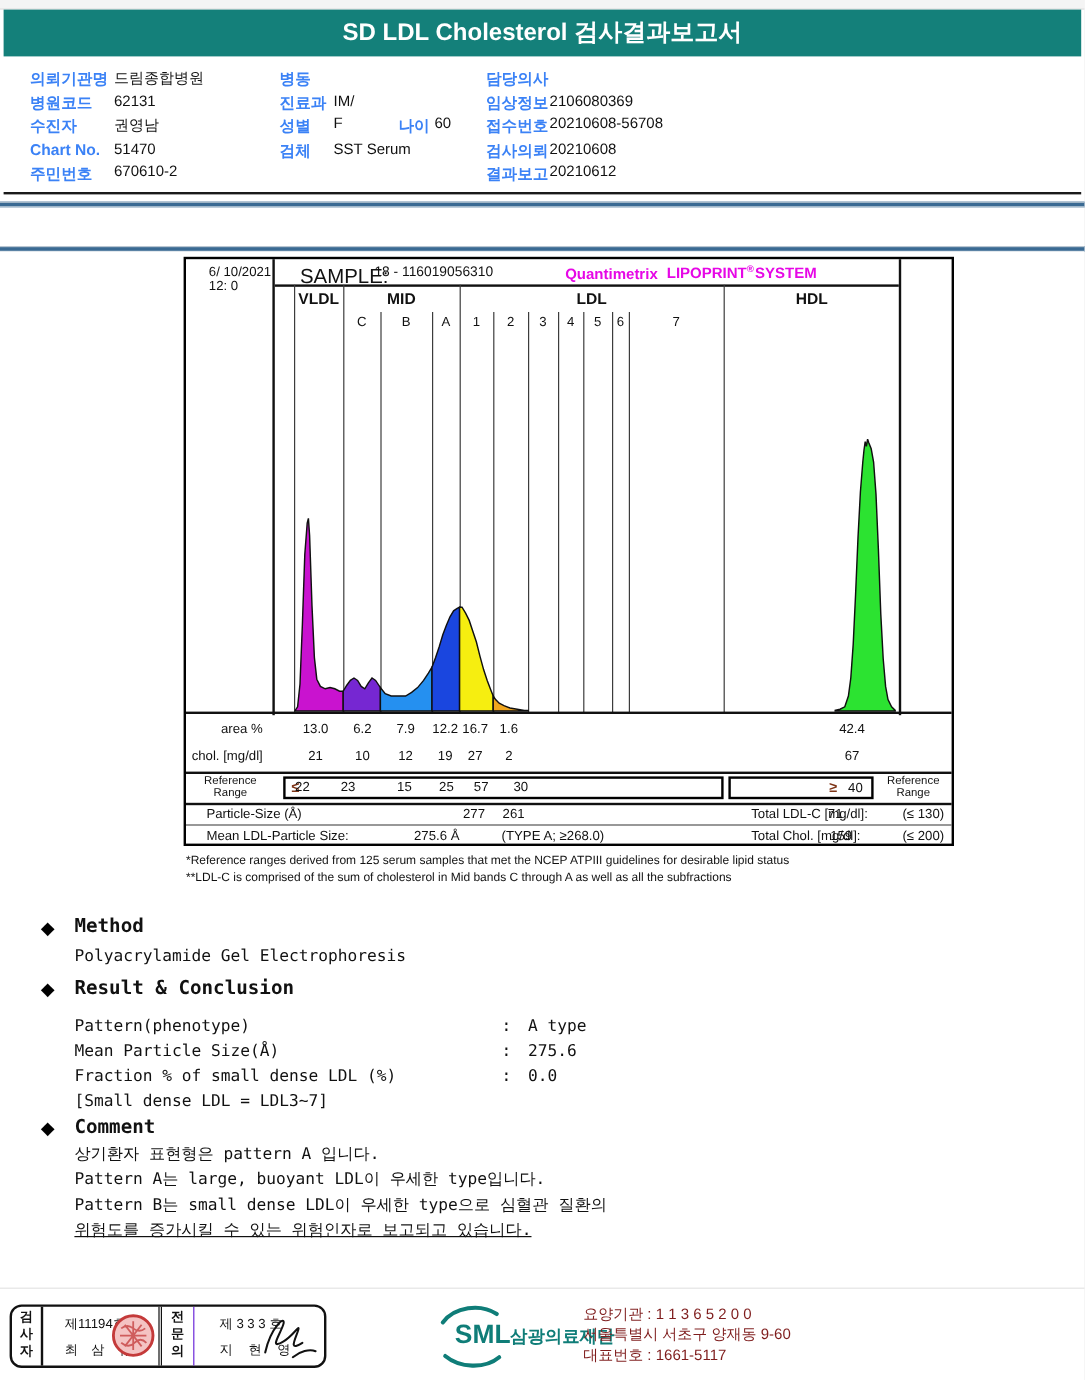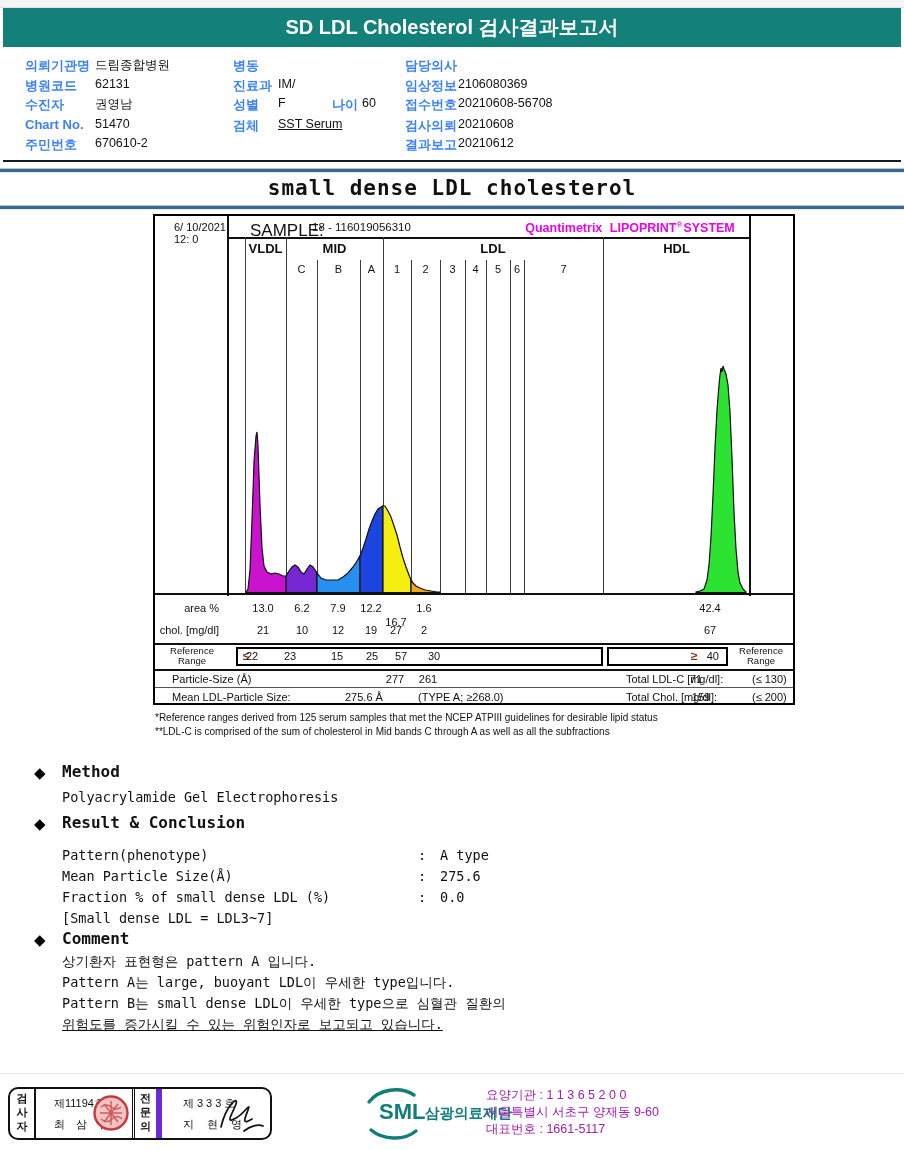--- a/index.html
+++ b/index.html
@@ -38,21 +38,21 @@
   .diamond{position:absolute;font-size:15px;color:#000;}
   .mhead{position:absolute;font-family:"DejaVu Sans Mono",monospace;font-weight:bold;font-size:16px;white-space:nowrap;}
   .mbody{position:absolute;font-family:"DejaVu Sans Mono",monospace;font-size:13.5px;white-space:nowrap;}
   
   .faintline{position:absolute;left:0;top:1073px;width:904px;height:1px;background:#e4e4e4;}
   .sigbox{position:absolute;left:8px;top:1087px;width:264px;height:53px;border:2px solid #111;
           border-radius:10px;box-sizing:border-box;display:flex;font-size:11px;}
   .sigcell{position:relative;height:100%;box-sizing:border-box;}
   .vert{width:13px;margin:2px auto 0;word-break:break-all;line-height:14px;font-size:11px;text-align:center;font-weight:bold;}
   .teal{color:#0f7d78;}
-  .addr{font-size:12.5px;white-space:nowrap;color:#a21caf;}
+  .addr{font-size:12.5px;white-space:nowrap;color:#7f1d1d;}
 </style>
 </head>
 <body>
 
 <div class="page">
 
   <div class="topstrip"></div>
 
   <div class="tealband">
     <span>SD LDL Cholesterol 검사결과보고서</span>
@@ -69,52 +69,51 @@
       <div class="pv" style="left: 95px; top: 117px;">51470</div>
       <div class="pl" style="left: 25px; top: 136px;">주민번호</div>
       <div class="pv" style="left: 95px; top: 136px;">670610-2</div>
       <div class="pl" style="left: 233px; top: 57px;">병동</div>
       <div class="pv" style="left: 278px; top: 57px;"></div>
       <div class="pl" style="left: 233px; top: 77px;">진료과</div>
       <div class="pv" style="left: 278px; top: 77px;">IM/</div>
       <div class="pl" style="left: 233px; top: 96px;">성별</div>
       <div class="pv" style="left: 278px; top: 96px;">F</div>
       <div class="pl" style="left: 233px; top: 117px;">검체</div>
-      <div class="pv" style="left: 278px; top: 117px; text-decoration: underline;">SST Serum</div>
+      <div class="pv" style="left: 278px; top: 117px;">SST Serum</div>
       <div class="pl" style="left: 332px; top: 96px;">나이</div>
       <div class="pv" style="left: 362px; top: 96px;">60</div>
       <div class="pl" style="left: 405px; top: 57px;">담당의사</div>
       <div class="pv" style="left: 458px; top: 57px;"></div>
       <div class="pl" style="left: 405px; top: 77px;">임상정보</div>
       <div class="pv" style="left: 458px; top: 77px;">2106080369</div>
       <div class="pl" style="left: 405px; top: 96px;">접수번호</div>
       <div class="pv" style="left: 458px; top: 96px;">20210608-56708</div>
       <div class="pl" style="left: 405px; top: 117px;">검사의뢰</div>
       <div class="pv" style="left: 458px; top: 117px;">20210608</div>
       <div class="pl" style="left: 405px; top: 136px;">결과보고</div>
       <div class="pv" style="left: 458px; top: 136px;">20210612</div>
     </div>
 
   <div class="blackline" style="top:160px"></div>
   <div class="bluerule" style="top:168px"></div>
-  <div class="sectitle">small dense LDL cholesterol</div>
   <div class="bluerule" style="top:205px"></div>
 
   <div class="chartframe">
     <div class="abs nowrap" style="left:6px;top:5px">6/ 10/2021</div>
     <div class="abs nowrap" style="left:6px;top:17px">12:  0</div>
 
     <div class="cline" style="left:72px;top:0;width:2px;height:380px"></div>
     <div class="cline" style="left:594px;top:0;width:2px;height:380px"></div>
     <div class="cline" style="left:74px;top:21px;width:520px;height:2px"></div>
 
     <div class="abs nowrap" style="left:82px;top:5px;font-size:17px">SAMPLE:</div>
     <div class="abs nowrap" style="left:144px;top:5px;font-size:11.5px">18 - 116019056310</div>
 
-    <div class="abs brand" style="left:346px;top:4px;width:258px;text-align:center">
+    <div class="abs brand" style="left:316px;top:4px;width:258px;text-align:left">
       <span>Quantimetrix</span>
       <span style="margin-left:4px">LIPOPRINT</span><sup>®</sup><span style="margin-left:1px">SYSTEM</span>
     </div>
 
     <svg style="position:absolute;left:73px;top:21px" width="522" height="357" viewBox="228 237 522 357" xmlns="http://www.w3.org/2000/svg">
         <line x1="245.5" x2="245.5" y1="237" y2="594" stroke="#3c3c3c" stroke-width="1"></line>
         <line x1="286.5" x2="286.5" y1="237" y2="594" stroke="#3c3c3c" stroke-width="1"></line>
         <line x1="383.5" x2="383.5" y1="237" y2="594" stroke="#3c3c3c" stroke-width="1"></line>
         <line x1="603.5" x2="603.5" y1="237" y2="594" stroke="#3c3c3c" stroke-width="1"></line>
         <line x1="750.5" x2="750.5" y1="237" y2="594" stroke="#3c3c3c" stroke-width="1"></line>
@@ -199,21 +198,21 @@
       <div class="sub" style="left: 362px; top: 47px;">6</div>
       <div class="sub" style="left: 408.5px; top: 47px;">7</div>
       <div class="val" style="left: 108px; top: 386px;">13.0</div>
       <div class="val" style="left: 108px; top: 408px;">21</div>
       <div class="val" style="left: 147px; top: 386px;">6.2</div>
       <div class="val" style="left: 147px; top: 408px;">10</div>
       <div class="val" style="left: 183px; top: 386px;">7.9</div>
       <div class="val" style="left: 183px; top: 408px;">12</div>
       <div class="val" style="left: 216px; top: 386px;">12.2</div>
       <div class="val" style="left: 216px; top: 408px;">19</div>
-      <div class="val" style="left: 241px; top: 400px;">16.7</div>
+      <div class="val" style="left: 241px; top: 386px;">16.7</div>
       <div class="val" style="left: 241px; top: 408px;">27</div>
       <div class="val" style="left: 269px; top: 386px;">1.6</div>
       <div class="val" style="left: 269px; top: 408px;">2</div>
       <div class="val" style="left: 555px; top: 386px; text-align: right;">42.4</div>
       <div class="val" style="left: 555px; top: 408px;">67</div>
     </div>
 
   <div>
       <div class="fnote" style="top: 712px;">*Reference ranges derived from 125 serum samples that met the NCEP ATPIII guidelines for desirable lipid status</div>
       <div class="fnote" style="top: 726px;">**LDL-C is comprised of the sum of cholesterol in Mid bands C through A as well as all the subfractions</div>
@@ -256,21 +255,21 @@
       <div class="vert">검사자</div>
     </div>
     <div class="sigcell" style="width:99px;border-right:3px double #111">
       <div class="abs nowrap" style="left:5px;top:7px">제11194호</div>
       <div class="abs nowrap" style="left:5px;top:28px;letter-spacing:4px">최 삼 규</div>
       <svg class="abs" style="right:1px;top:4px" width="40" height="40" viewBox="0 0 40 40" xmlns="http://www.w3.org/2000/svg">
         <circle cx="20" cy="20" r="16.5" fill="#f4c3c3" stroke="#c43a3a" stroke-width="2.4"></circle>
         <path d="M10,14 q5,-4 10,0 q5,4 10,0 M9,20 h22 M10,26 q6,5 11,0 q5,-5 10,0 M20,8 v24 M13,11 l14,18 M27,11 l-14,18" fill="none" stroke="#c84a4a" stroke-width="1.5" opacity="0.85"></path>
       </svg>
     </div>
-    <div class="sigcell" style="width:27px;border-right:6px solid #6d28d9">
+    <div class="sigcell" style="width:27px;border-right:1px solid #6d28d9">
       <div class="vert">전문의</div>
     </div>
     <div class="sigcell" style="flex:1">
       <div class="abs nowrap" style="left:8px;top:7px;letter-spacing:3px">제333호</div>
       <div class="abs nowrap" style="left:8px;top:28px;letter-spacing:5px">지 현 영</div>
       <svg class="abs" style="right:3px;top:2px" width="54" height="46" viewBox="0 0 54 46" xmlns="http://www.w3.org/2000/svg">
         <path d="M8,36 C13,14 26,4 23,13 C20,22 11,34 23,27 C32,22 38,10 35,19 C32,27 28,35 39,28 M31,40 C37,35 45,33 50,35" fill="none" stroke="#111" stroke-width="1.7" stroke-linecap="round"></path>
       </svg>
     </div>
   </div>

